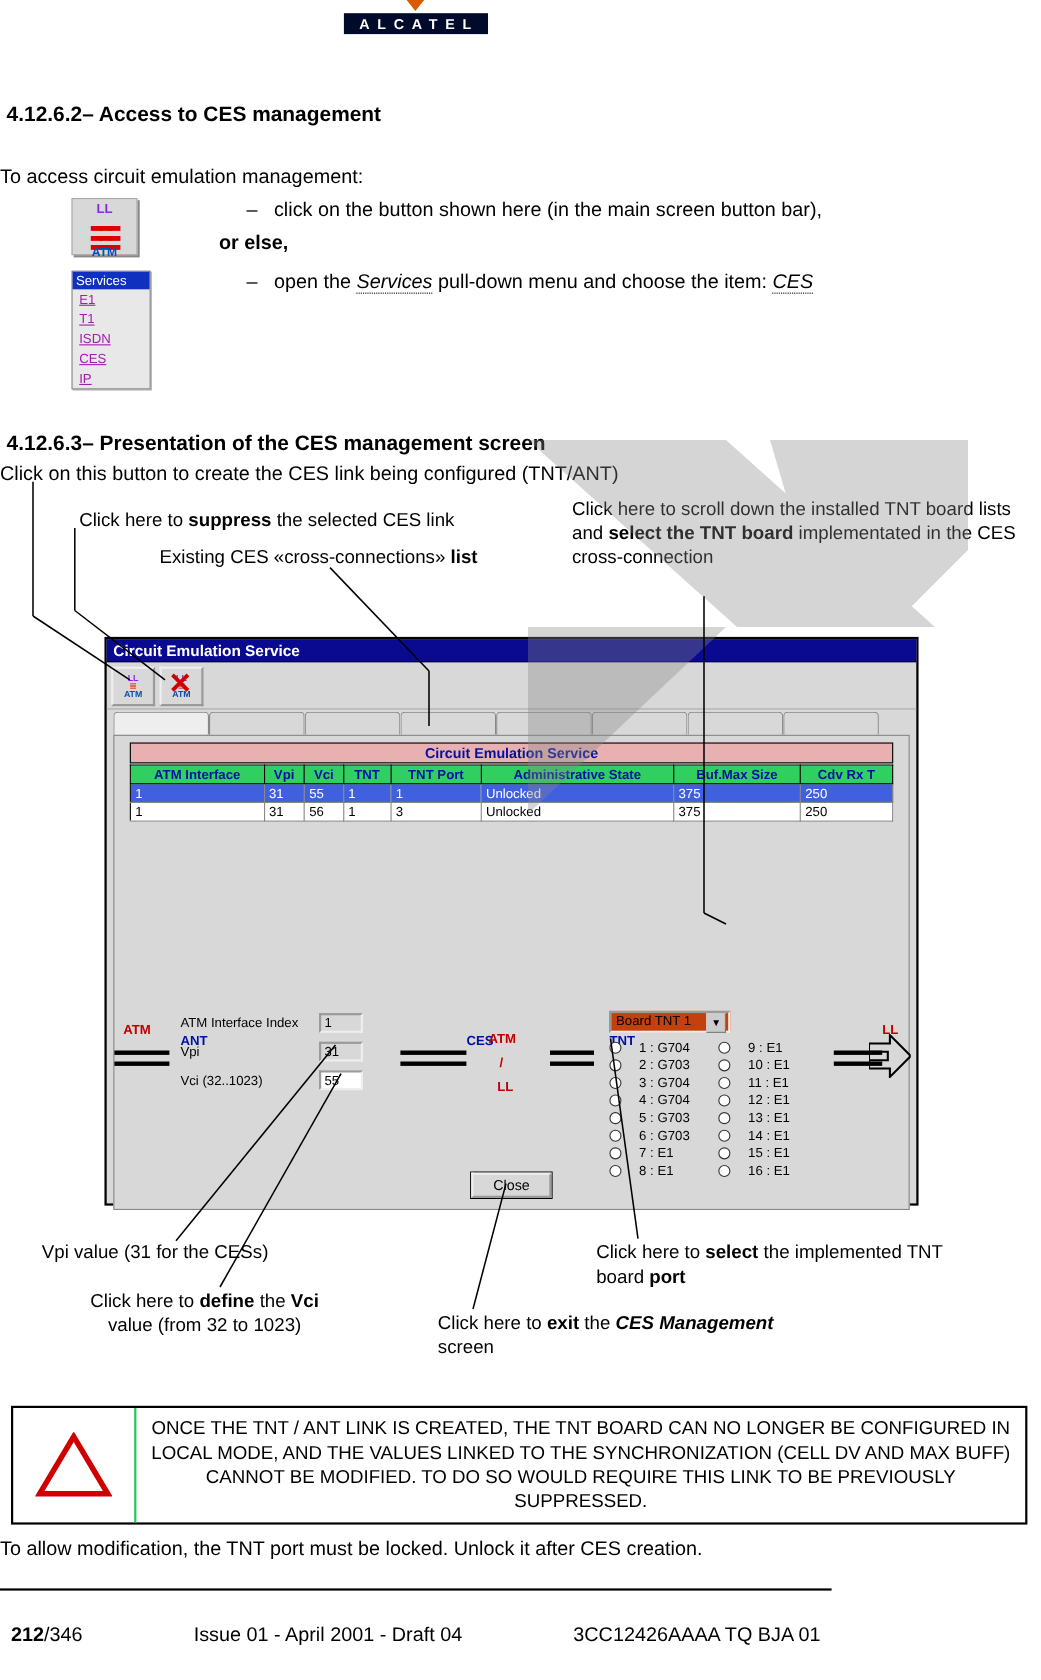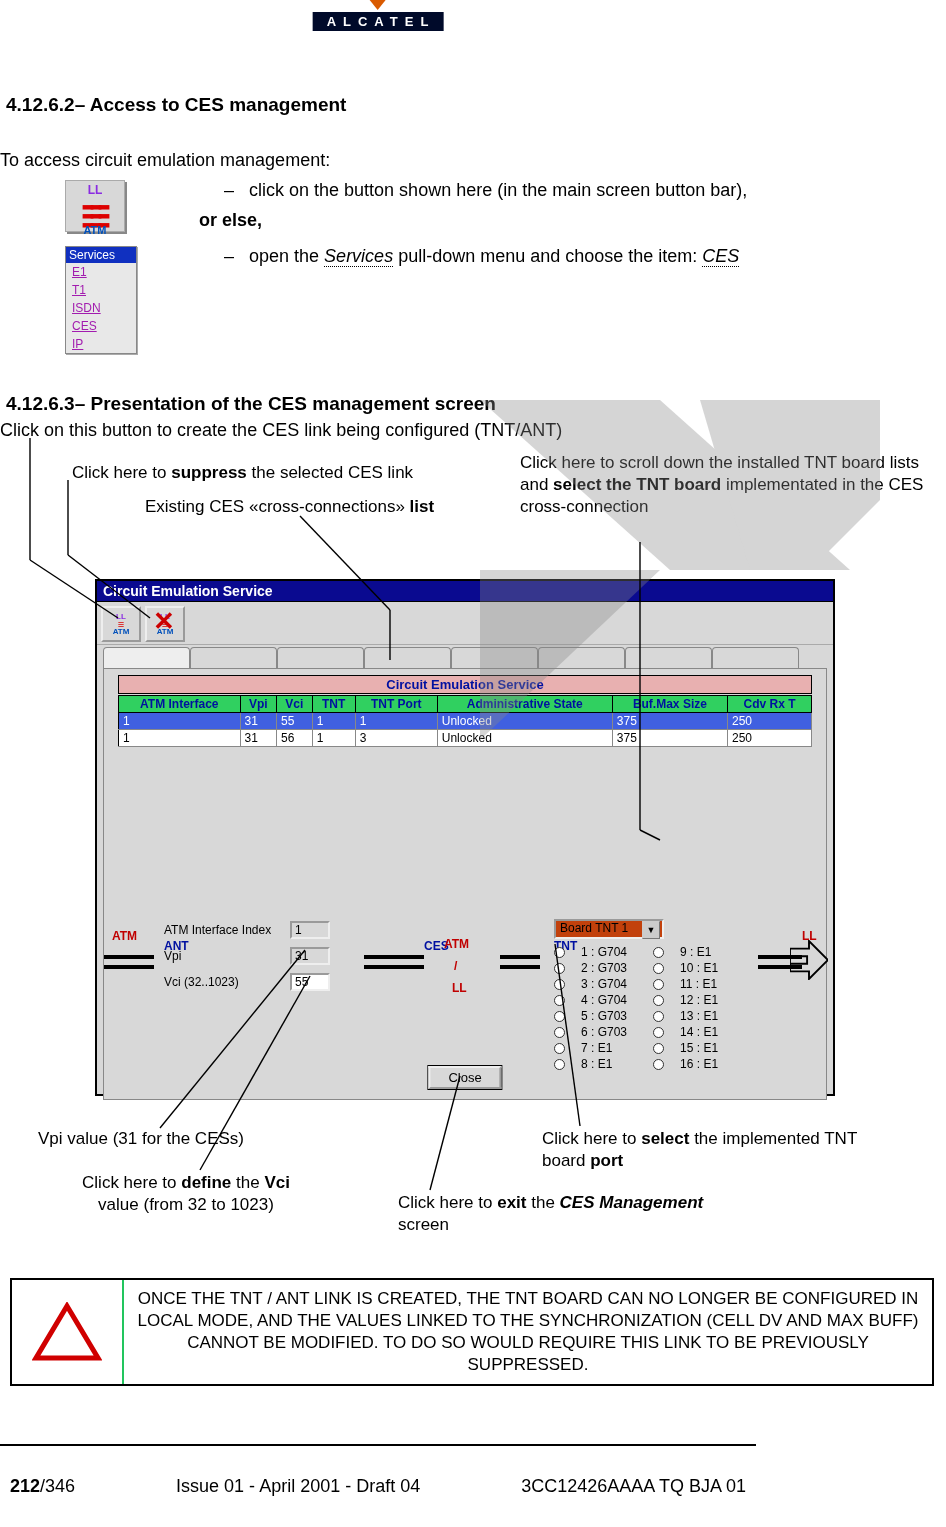--- a/index.html
+++ b/index.html
@@ -481,20 +481,21 @@
 
   <div class="warnbox">
     <div class="tri">
       <svg width="70" height="60" viewBox="0 0 70 60">
         <path d="M35 4 L66 56 L4 56 Z" fill="none" stroke="#d00000" stroke-width="5"></path>
       </svg>
     </div>
     <div class="txt">ONCE THE TNT / ANT LINK IS CREATED, THE TNT BOARD CAN NO LONGER BE CONFIGURED IN LOCAL MODE, AND THE VALUES LINKED TO THE SYNCHRONIZATION (CELL DV AND MAX BUFF) CANNOT BE MODIFIED. TO DO SO WOULD REQUIRE THIS LINK TO BE PREVIOUSLY SUPPRESSED.</div>
   </div>
 
+  <div class="body-text" style="left:0; top:1398px;">To allow modification, the TNT port must be locked. Unlock it after CES creation.</div>
 
   <div class="footer">
     <div class="footer-row">
       <span class="pg"><b>212</b><span>/346</span></span>
       <span>Issue 01 - April 2001 - Draft 04</span>
       <span>3CC12426AAAA TQ BJA 01</span>
     </div>
   </div>
 
   <svg class="overlay">

